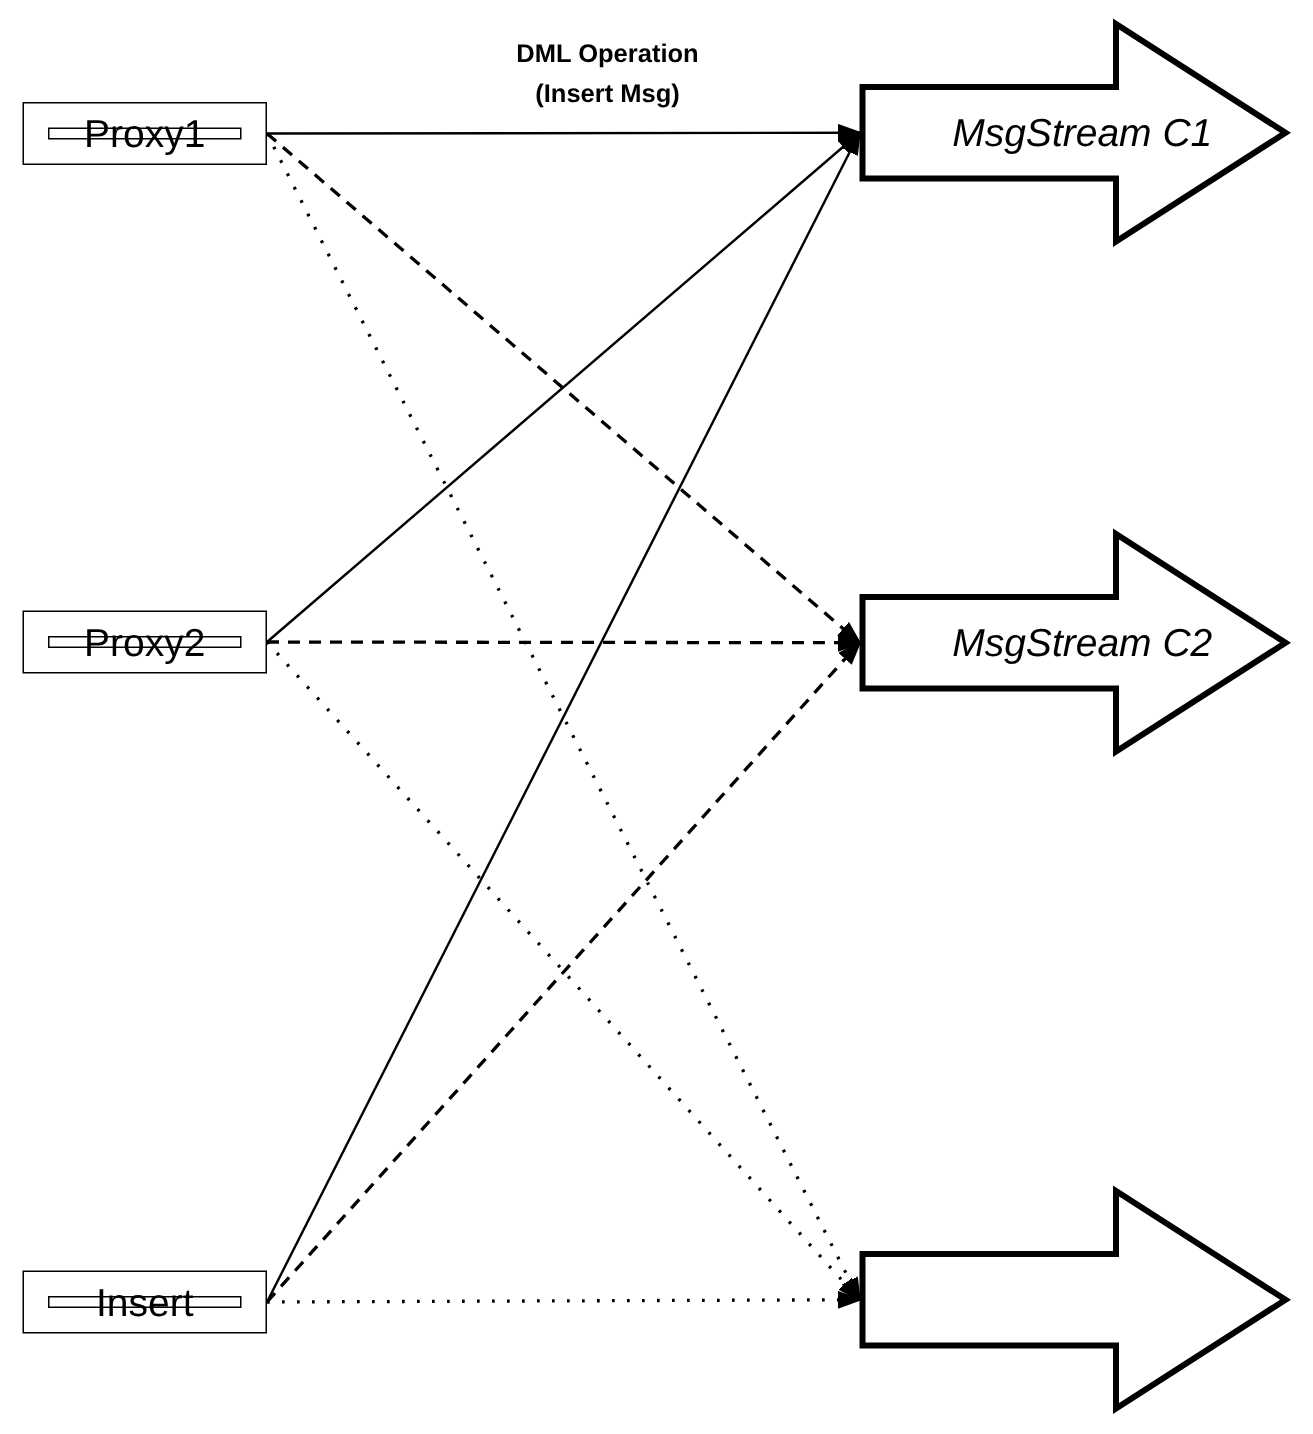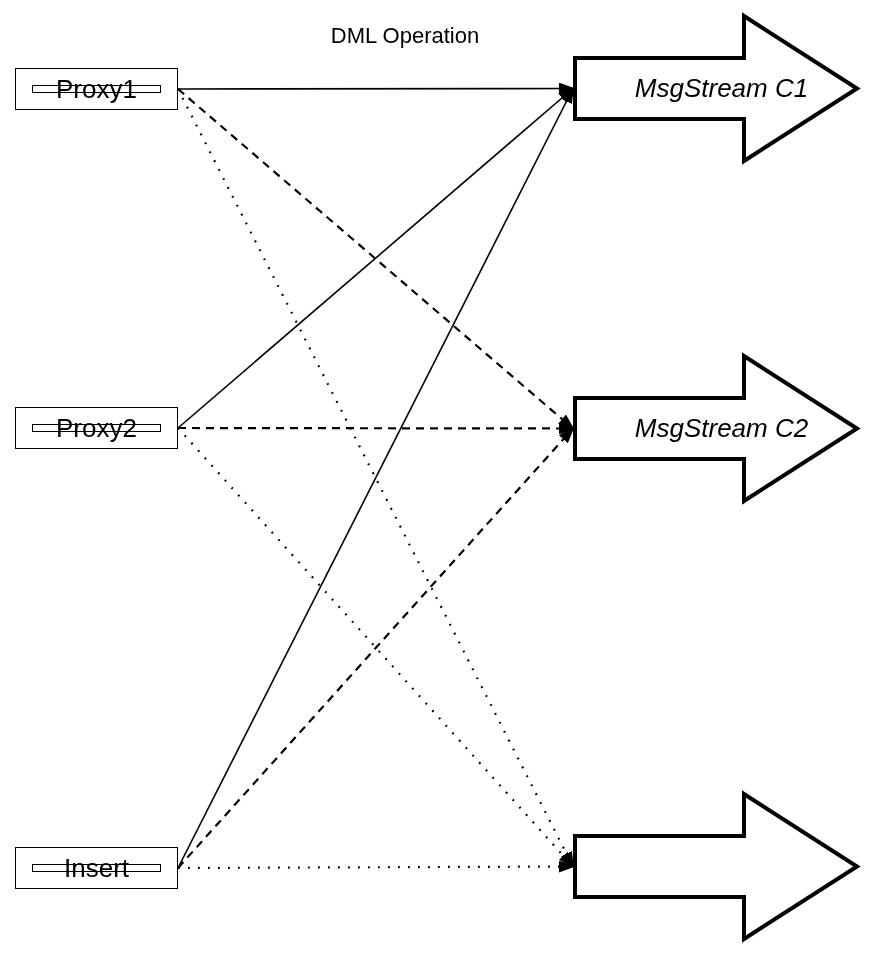--- a/index.html
+++ b/index.html
@@ -59,22 +59,23 @@
     white-space: nowrap;
     pointer-events: none;
     font-style: italic;
   }
   #title-label {
     position: absolute;
     left: 255px;
     top: 22px;
     width: 300px;
     text-align: center;
-    font-size: 22px;
+    font-size: 17px;
     line-height: 27px;
+    font-weight: bold;
   }
 </style>
 </head>
 <body>
 
 <div id="canvas">
 
   <svg id="diagram-svg" width="875" height="956" viewBox="0 0 875 956">
     <defs>
       <marker id="arrowhead" viewBox="0 0 13 10" refX="12.5" refY="5" markerWidth="15" markerHeight="12" orient="auto" markerUnits="userSpaceOnUse">
@@ -94,20 +95,21 @@
         <line x1="178" y1="868" x2="573" y2="866.5" class="conn dotted" marker-end="url(#arrowhead)"></line>
       </g>
 
     <polygon class="stream-shape" points="575,58 744,58 744,16 857,88.5 744,161 744,119 575,119"></polygon>
     <polygon class="stream-shape" points="575,398 744,398 744,356 857,428.5 744,501 744,459 575,459"></polygon>
     <polygon class="stream-shape" points="575,836 744,836 744,794 857,866.5 744,939 744,897 575,897"></polygon>
   </svg>
 
   <div id="title-label">
     <div>DML Operation</div>
+    <div>(Insert Msg)</div>
   </div>
 
   <div class="proxy-box" style="top:68px">
     <div class="inner">Proxy1</div>
   </div>
   <div class="proxy-box" style="top:407px">
     <div class="inner">Proxy2</div>
   </div>
   <div class="proxy-box" style="top:847px">
     <div class="inner">Insert</div>

